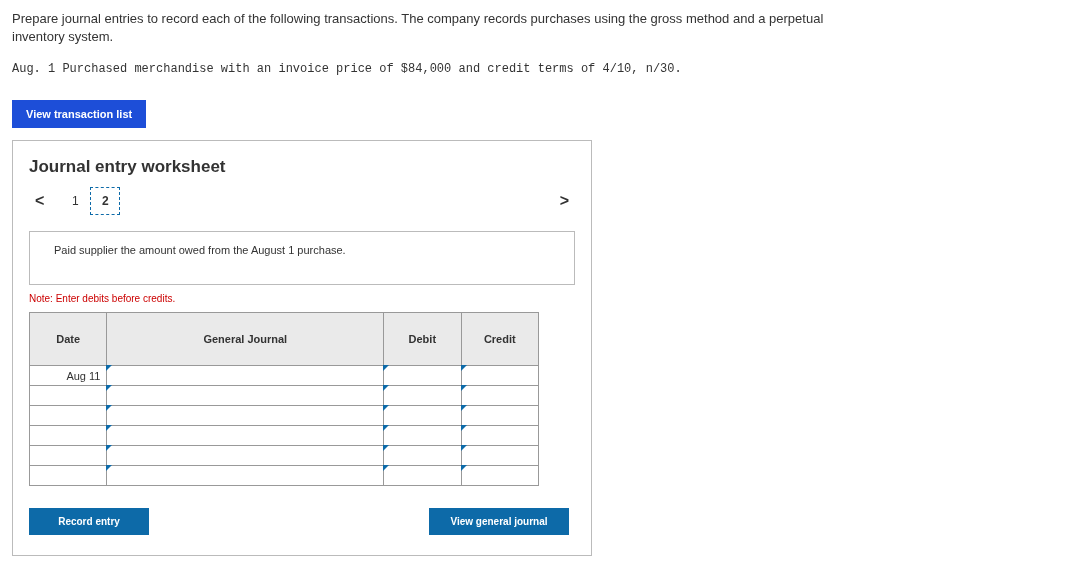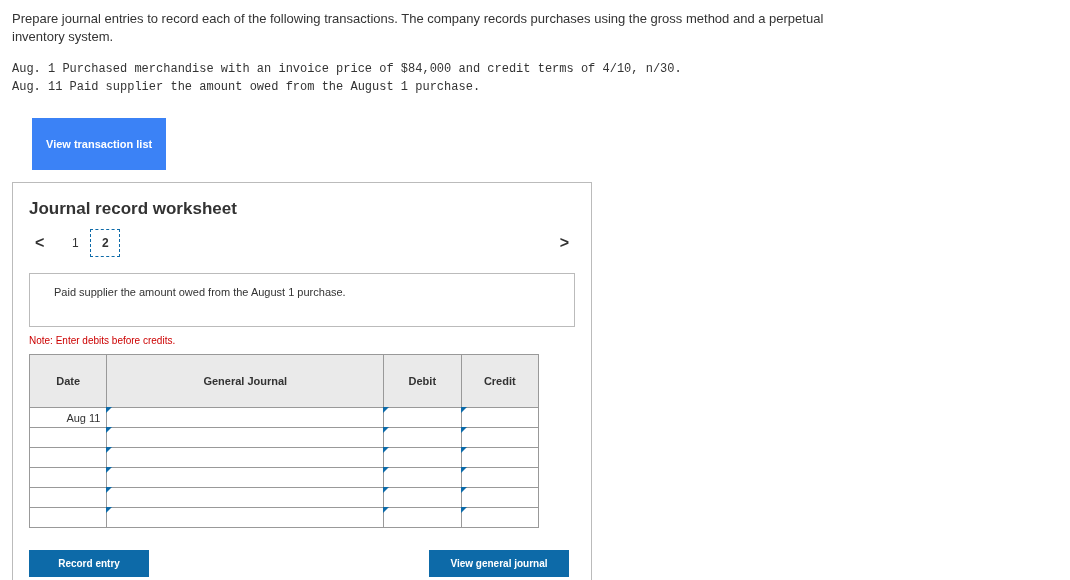--- a/index.html
+++ b/index.html
@@ -1,20 +1,20 @@
 <!DOCTYPE html>
 <html><head>
   <meta charset="utf-8">
   <style>
     * { box-sizing: border-box; margin: 0; padding: 0; }
     body { font-family: Arial, sans-serif; font-size: 12px; color: #333; background: #fff; width: 1070px; }
     .content { padding: 10px 12px; }
     .instructions { font-size: 13px; line-height: 1.4; margin-bottom: 14px; max-width: 820px; }
     .transactions { font-family: "Courier New", monospace; font-size: 12px; line-height: 1.5; margin-bottom: 22px; }
-    .btn-blue { background: #3b82f6; color: #fff; border: none; padding: 20px 14px; font-size: 11px; font-weight: bold; cursor: pointer; margin-left: 20px; }
+    .btn-blue { background: #1d4ed8; color: #fff; border: none; padding: 8px 14px; font-size: 11px; font-weight: bold; cursor: pointer; }
     .worksheet-panel { border: 1px solid #bbb; width: 580px; padding: 16px 16px 20px 16px; margin-top: 12px; }
     .ws-title { font-size: 17px; font-weight: bold; margin-bottom: 10px; }
     .nav-row { display: flex; align-items: center; margin-bottom: 16px; position: relative; }
     .chevron { font-size: 16px; font-weight: bold; color: #333; cursor: pointer; padding: 0 6px; user-select: none; }
     .chev-left { margin-right: 10px; }
     .chev-right { position: absolute; right: 0; }
     .tab { width: 30px; height: 28px; display: flex; align-items: center; justify-content: center; font-size: 12px; cursor: pointer; }
     .tab.inactive { border: none; }
     .tab.active { border: 1px dashed #0d6aa8; font-weight: bold; }
     .desc-box { border: 1px solid #bbb; padding: 12px 24px; font-size: 11px; min-height: 54px; margin-bottom: 8px; }
@@ -32,27 +32,26 @@
     .btn-sm { background: #0d6aa8; color: #fff; border: none; padding: 8px 2px; width: 120px; text-align: center; font-size: 10px; font-weight: bold; cursor: pointer; }
     .btn-vg { width: 140px; }
   </style>
 </head>
 <body>
 
 <div class="content">
   <p class="instructions">Prepare journal entries to record each of the following transactions. The company records purchases using the gross method and a perpetual inventory system.</p>
   <div class="transactions">
     <div>Aug.  1 Purchased merchandise with an invoice price of $84,000 and credit terms of 4/10, n/30.</div>
-    <div>Aug. 11 Paid supplier the amount owed from the August 1 purchase.</div>
   </div>
 
   <button class="btn-blue">View transaction list</button>
 
   <div class="worksheet-panel">
-    <div class="ws-title">Journal record worksheet</div>
+    <div class="ws-title">Journal entry worksheet</div>
 
     <div class="nav-row">
       <span class="chevron chev-left">&lt;</span>
       <div class="tab inactive">1</div>
       <div class="tab active">2</div>
       <span class="chevron chev-right">&gt;</span>
     </div>
 
     <div class="desc-box">Paid supplier the amount owed from the August 1 purchase.</div>
 

